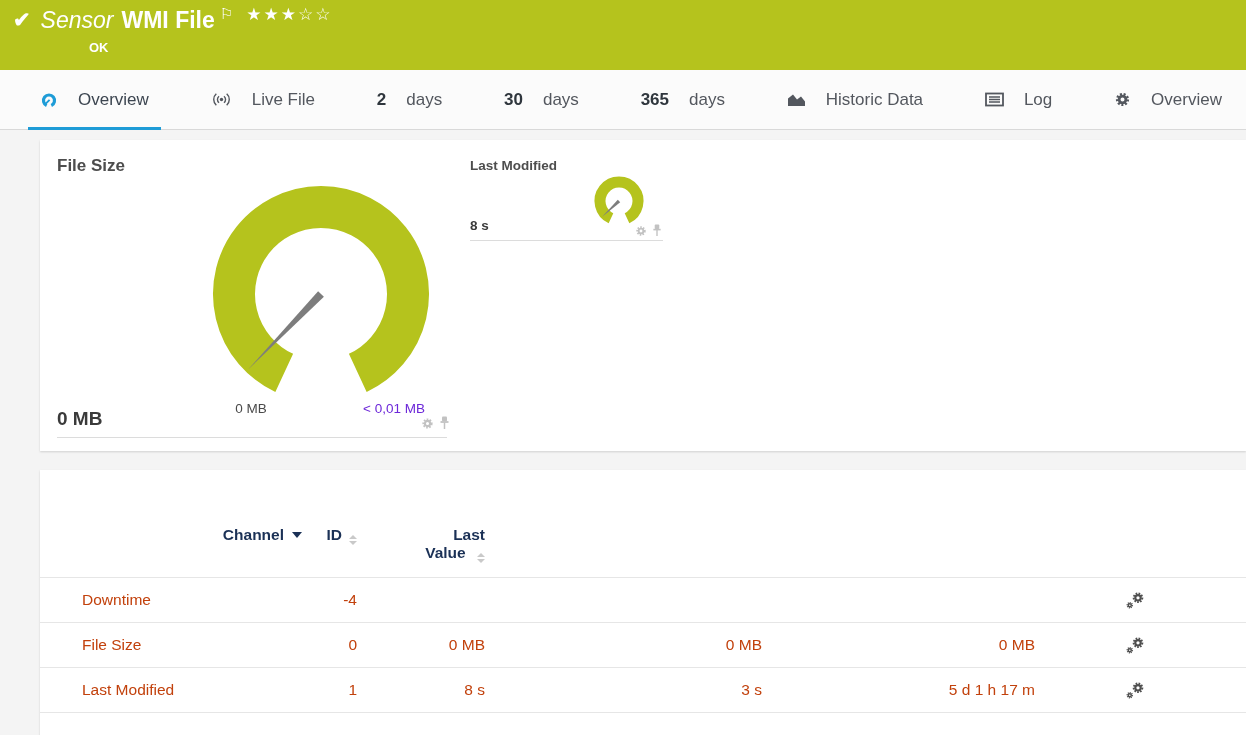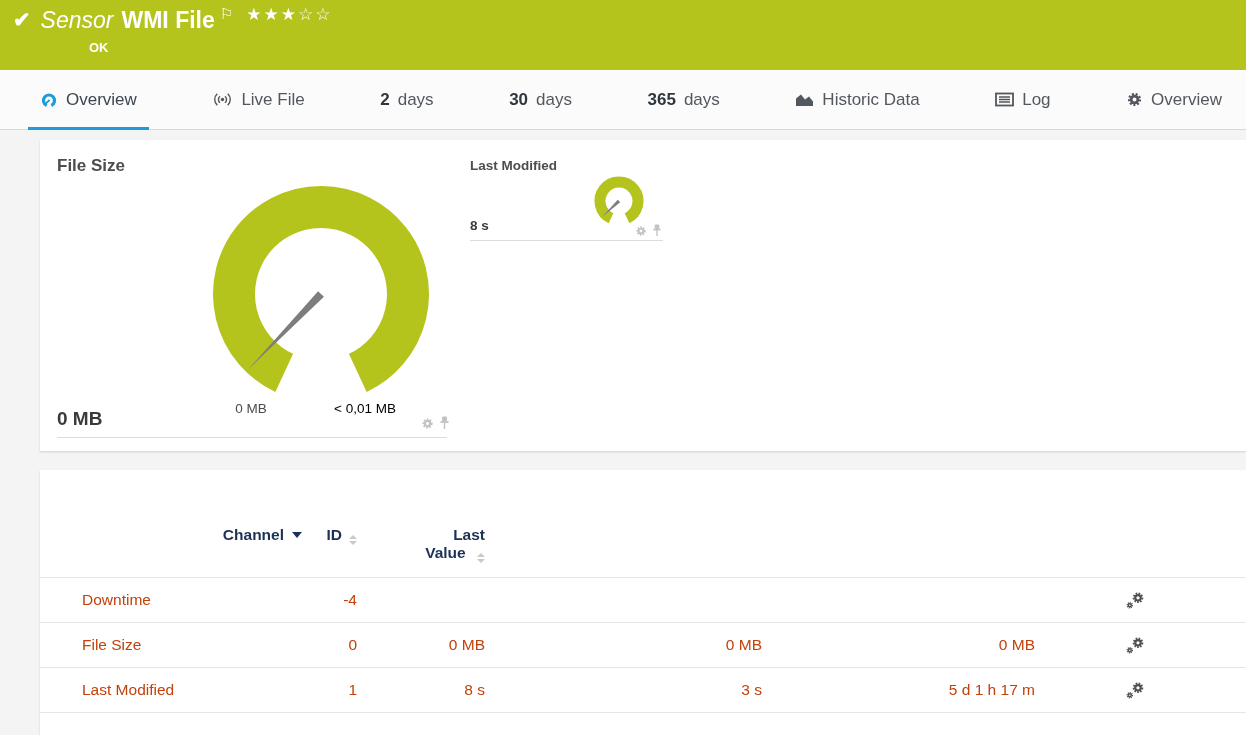--- a/index.html
+++ b/index.html
@@ -12,38 +12,38 @@
   .check { font-size:21px; font-weight:bold; margin-top:2px; }
   .kind { font-style:italic; font-size:23px; margin-left:10px; line-height:28px; }
   .sname { font-weight:bold; font-size:23px; margin-left:8px; line-height:28px; }
   .flag { font-size:15px; margin-left:5px; margin-top:-1px; }
   .stars { font-size:17px; letter-spacing:2px; margin-left:13px; margin-top:-2px; white-space:nowrap; }
   .status { position:absolute; left:73px; top:40px; font-size:13px; font-weight:bold;margin-left:16px; }
 
   
   .tabs { height:60px; background:#fbfbfb; border-bottom:1px solid #d9d9d9;
           display:flex; justify-content:space-between; align-items:stretch; padding:0 12px 0 28px; }
-  .tab { display:flex; align-items:center; gap:8px; padding:0 12px; position:relative;
+  .tab { display:flex; align-items:center; gap:20px; padding:0 12px; position:relative;
          color:#53575e; font-size:17px; cursor:pointer; }
   .tab.active { color:#3c4550; }
   .tab.active::after { content:""; position:absolute; left:0; right:0; bottom:-1px; height:3px; background:#1e9cd7; }
   .tnum { font-weight:bold; color:#2f363d; }
   .ticon { display:inline-flex; align-items:center; }
 
   
   main { padding:10px 0 0 40px; }
   .card { background:#fff; width:1206px; box-shadow:0 1px 2px rgba(0,0,0,.15); position:relative; }
   .gauges-card { height:311px; }
   .table-card { margin-top:19px; height:300px; }
 
   
   .fs-title { position:absolute; left:17px; top:16px; font-size:17px; font-weight:bold; color:#4d4d4d; }
   .fs-gauge { position:absolute; left:171px; top:44px; }
   .fs-scale-min { position:absolute; left:176px; top:261px; width:70px; text-align:center; font-size:13.5px; color:#4a4a4a; }
-  .fs-scale-max { position:absolute; left:294px; top:261px; width:120px; font-size:13.5px; color:#000000; }
+  .fs-scale-max { position:absolute; left:294px; top:261px; width:120px; text-align:center; font-size:13.5px; color:#6d28d9; }
   .fs-value { position:absolute; left:17px; top:268px; font-size:19px; font-weight:600; color:#3a3a3a; }
   .fs-icons { position:absolute; left:381px; top:276px; display:flex; gap:5px; align-items:flex-start; }
   .fs-line { position:absolute; left:17px; top:297px; width:390px; height:1px; background:#dcdcdc; }
 
   
   .lm-title { position:absolute; left:430px; top:18px; font-size:13.5px; font-weight:bold; color:#4d4d4d; }
   .lm-gauge { position:absolute; left:549px; top:35px; }
   .lm-value { position:absolute; left:430px; top:78px; font-size:13.5px; font-weight:600; color:#3a3a3a; }
   .lm-icons { position:absolute; left:595px; top:83px; display:flex; gap:5px; align-items:flex-start; }
   .lm-line { position:absolute; left:430px; top:100px; width:193px; height:1px; background:#dcdcdc; }

